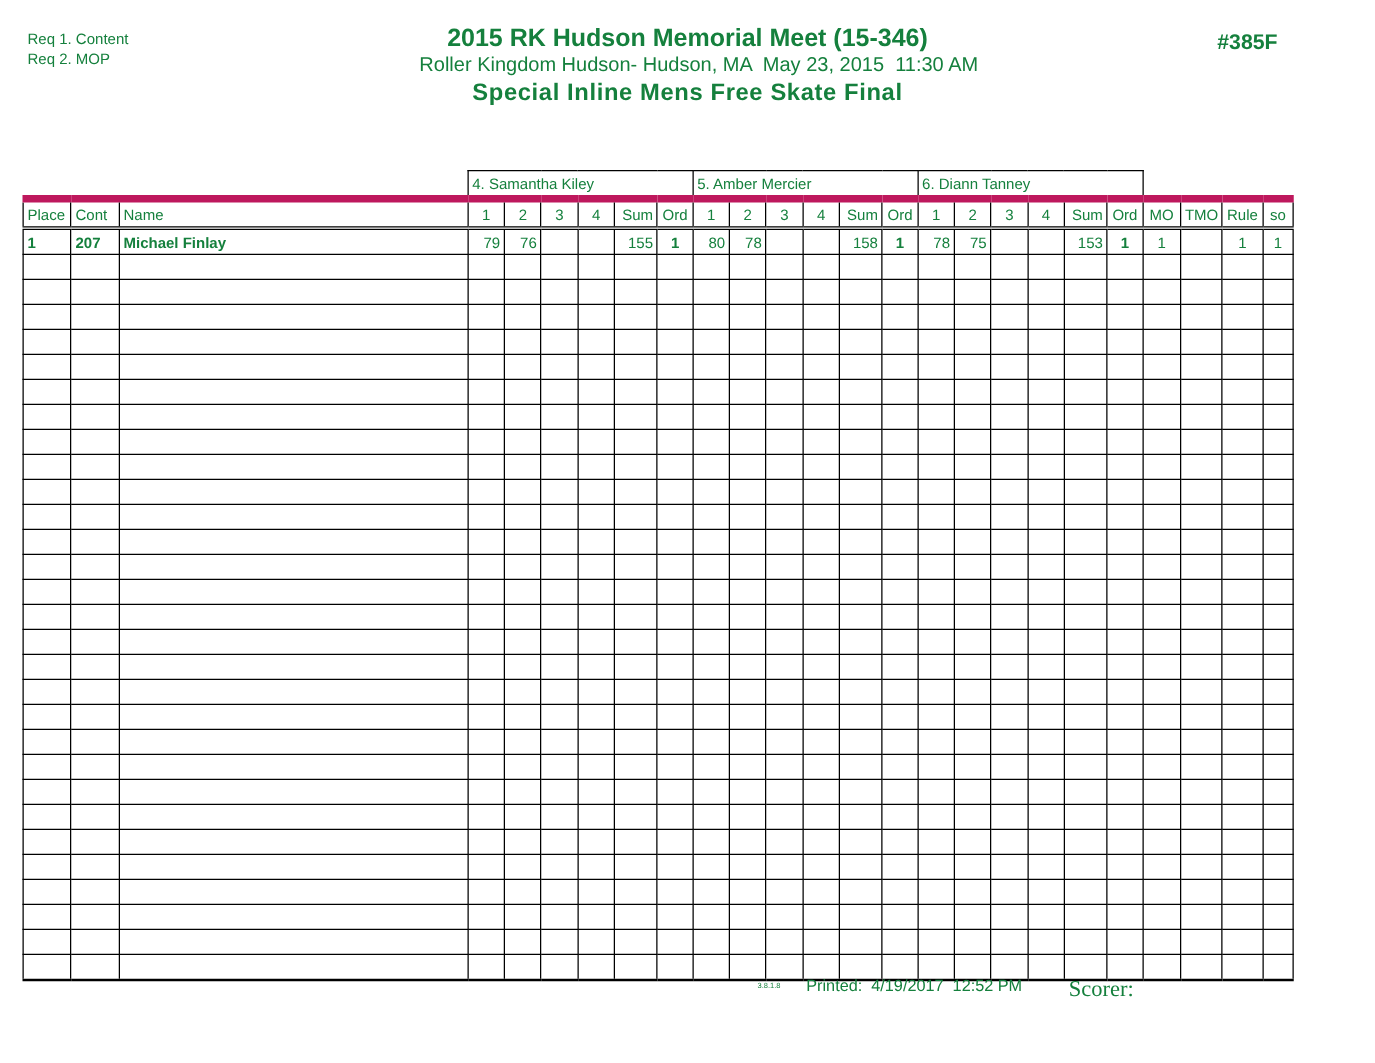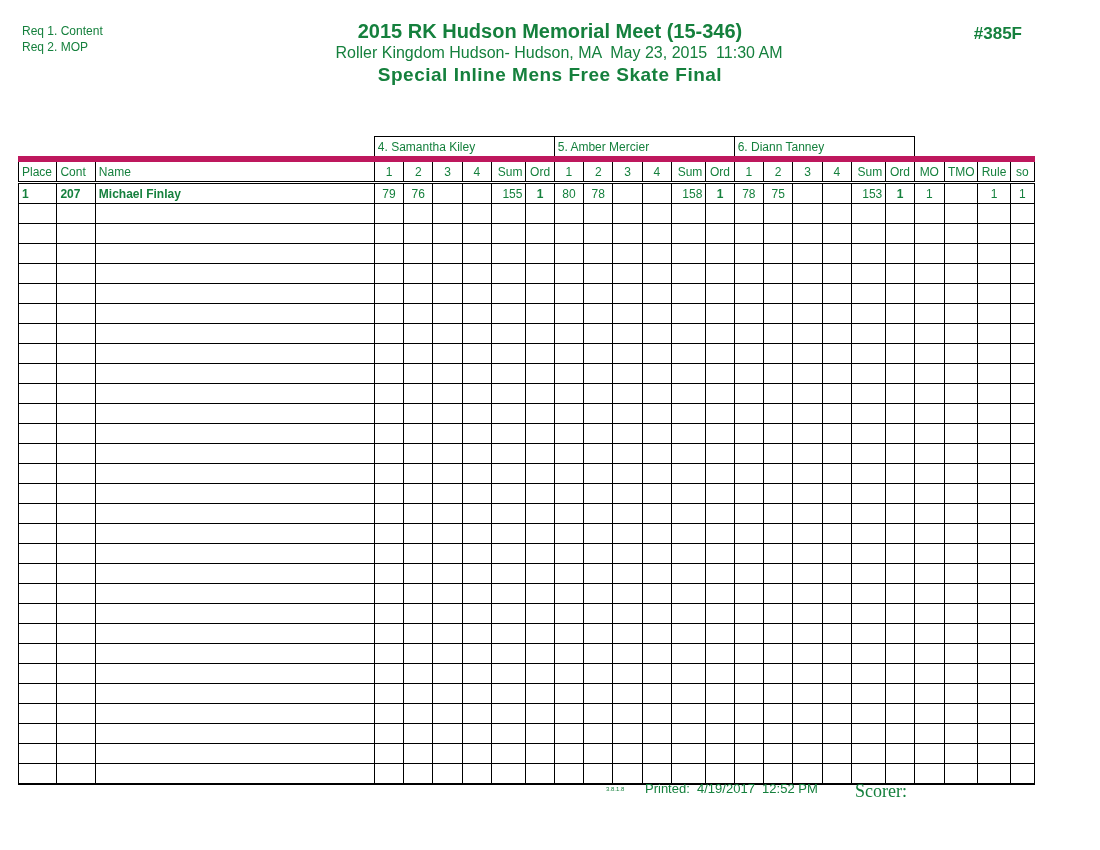--- a/index.html
+++ b/index.html
@@ -18,21 +18,21 @@
   
   table.score{position:absolute;left:18px;top:136px;border-collapse:collapse;
               table-layout:fixed;width:1017px;}
   table.score td{border:1px solid #000;font-size:12px;height:19px;padding:0 3px;
                  overflow:hidden;white-space:nowrap;vertical-align:middle;}
   td.spacer{border:none !important;}
   td.band{border:2px solid #000;font-size:12px;white-space:pre;height:18px;}
   tr.header-row td{border-top:6px solid #be185d;border-bottom:3px double #000;}
   td.ord{border-left:4px solid #000;border-right:4px solid #000;text-align:center;}
   td.num{text-align:center;}
-  td.score-cell{text-align:center;}
+  td.score-cell{text-align:right;}
   td.sum-cell{text-align:right;padding:0 1px;}
   td.b{font-weight:bold;}
   td.col-first{border-left:2px solid #000;}
   td.col-last{border-right:2px solid #000;}
   tr.row-last td{border-bottom:2px solid #000;}
   td.name-cell{text-align:left;padding-left:5px;}
 
   
   .footer-version{position:absolute;left:606px;top:786px;font-size:6px;}
   .footer-printed{position:absolute;left:645px;top:781px;font-size:13px;white-space:pre;}

